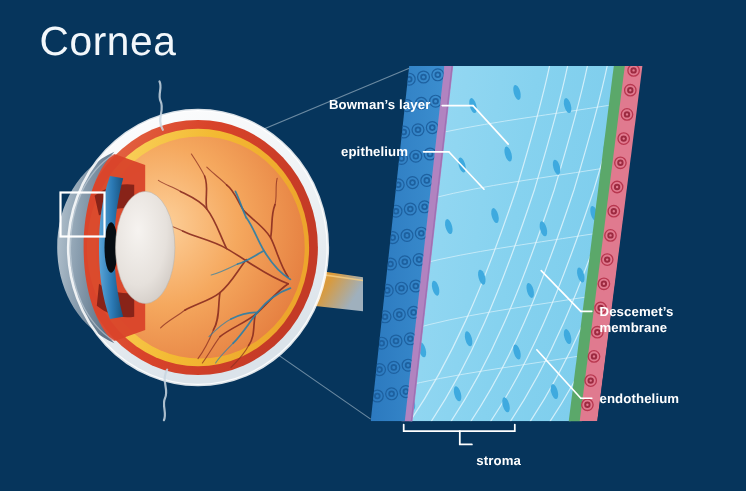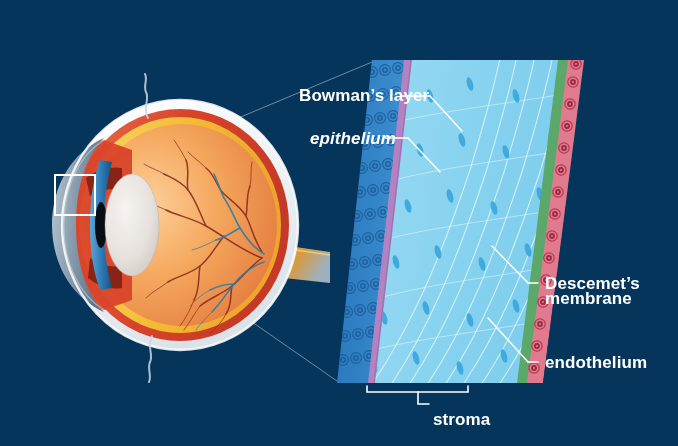--- a/index.html
+++ b/index.html
@@ -11,34 +11,35 @@
   }
   #stage{position:absolute;inset:0;width:678px;height:446px;}
   .svg-layer{position:absolute;left:0;top:0;width:678px;height:446px;}
   #title{
     position:absolute;left:36px;top:18px;
     font-size:37px;font-weight:300;letter-spacing:0.5px;
     color:#f2f7fb;line-height:1.1;white-space:nowrap;
   }
   .lbl{
     position:absolute;color:#ffffff;font-weight:bold;
-    font-size:17px;line-height:15px;white-space:nowrap;
+    font-size:12px;line-height:15px;white-space:nowrap;
     letter-spacing:0.1px;
   }
   #lbl-bowman{left:299px;top:88px;}
-  #lbl-epithelium{left:310px;top:131px;font-style:italic;}
+  #lbl-epithelium{left:310px;top:131px;}
   #lbl-descemet{left:545px;top:276px;white-space:normal;width:120px;}
   #lbl-endothelium{left:545px;top:355px;}
   #lbl-stroma{left:433px;top:412px;}
 </style>
 </head>
 <body style="background: rgb(6, 53, 92);">
 
 <div id="stage">
 
+  <div id="title">Cornea</div>
 
   <svg class="svg-layer" viewBox="0 0 678 446">
     <defs>
       <radialGradient id="gVit" cx="0.32" cy="0.40" r="0.80">
         <stop offset="0%" stop-color="#fdd09a"></stop>
         <stop offset="45%" stop-color="#f5a85e"></stop>
         <stop offset="100%" stop-color="#e2763a"></stop>
       </radialGradient>
       <linearGradient id="gChor" x1="0" y1="0" x2="1" y2="0.3">
         <stop offset="0%" stop-color="#e8724c"></stop>

